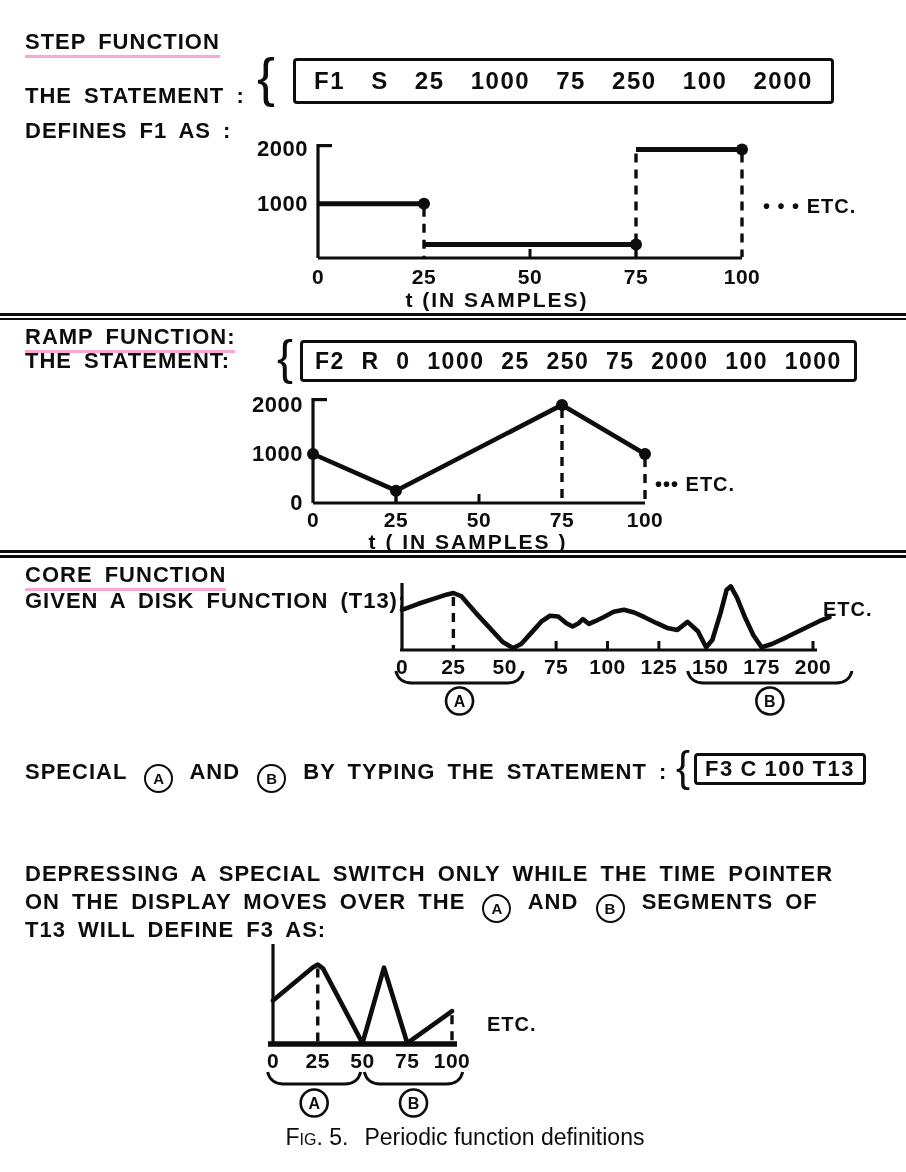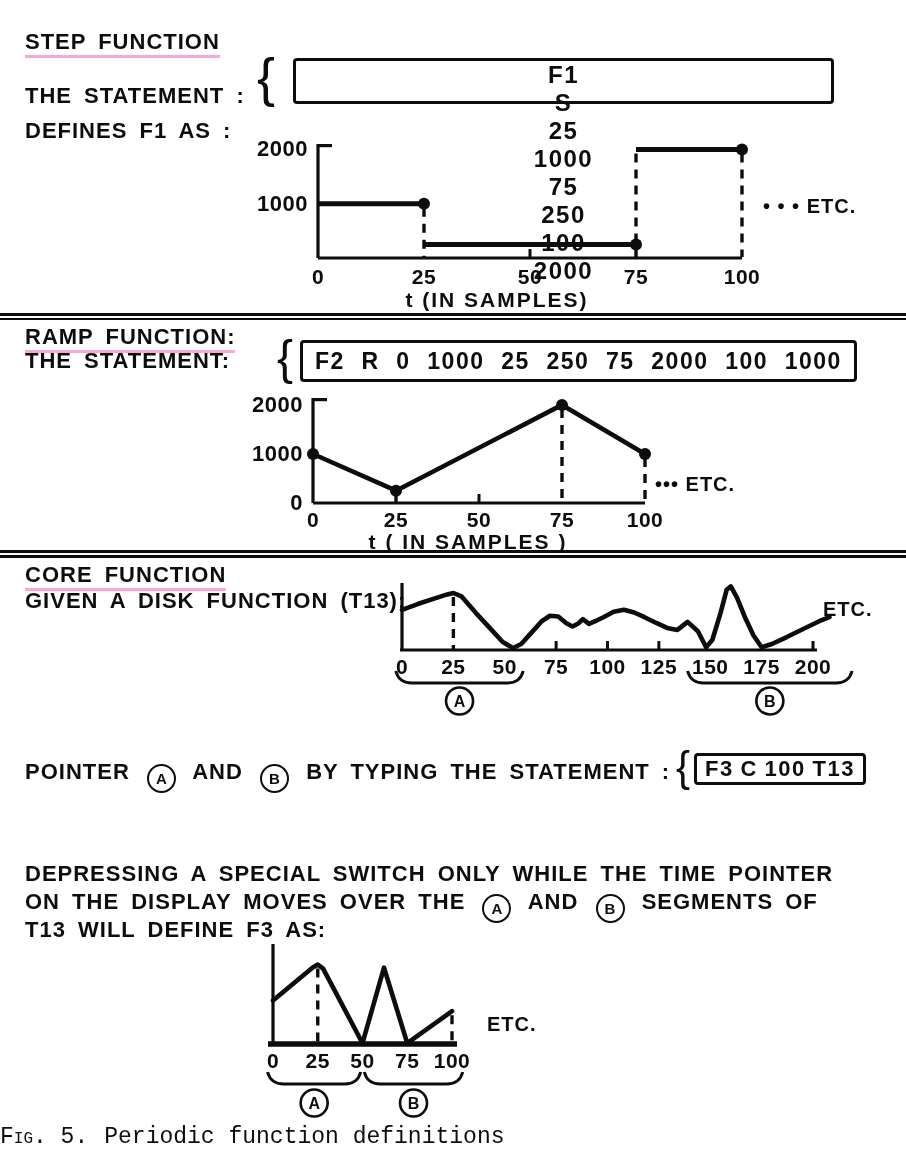--- a/index.html
+++ b/index.html
@@ -10,22 +10,22 @@
   .uline{border-bottom:3px solid #f9a8d4;padding-bottom:1px;}
   .brace{position:absolute;font-weight:400;line-height:1;color:#0d0d0d;}
   .stmt-box{position:absolute;display:flex;justify-content:space-between;align-items:center;
             border:3.5px solid #0d0d0d;border-radius:4px;font-weight:bold;background:#fff;
             letter-spacing:1.5px;}
   .circ{display:inline-block;width:25px;height:25px;line-height:25px;border:2.5px solid #0d0d0d;
         border-radius:50%;text-align:center;font-size:15px;font-weight:bold;vertical-align:-5px;
         margin:0 5px;letter-spacing:0;word-spacing:0;}
   .hr1{position:absolute;left:0;width:906px;height:2px;border-top:3px solid #0d0d0d;border-bottom:2px solid #0d0d0d;}
   .hr2{position:absolute;left:0;width:906px;height:2px;border-top:3px solid #0d0d0d;border-bottom:3px solid #0d0d0d;}
-  .caption{position:absolute;left:0;top:1124px;width:850px;
-           font-family:Liberation Mono, monospace;font-size:23px;color:#0d0d0d;}
+  .caption{position:absolute;left:0;top:1124px;width:850px;text-align:center;
+           font-family:Liberation Sans, sans-serif;font-size:23px;color:#0d0d0d;padding-left:40px;}
   .figlabel{font-variant:small-caps;margin-right:16px;}
   #charts{position:absolute;left:0;top:0;}
   svg text{font-family:"Liberation Sans",sans-serif;}
 </style>
 </head>
 <body>
 
 <div id="page">
 
   <svg id="charts" width="906" height="1172" viewBox="0 0 906 1172">
@@ -122,21 +122,21 @@
         <circle cx="413.515" cy="1103" r="13.5" stroke-width="2.6"></circle>
         <text x="413.515" y="1109" font-size="16" text-anchor="middle" fill="#0d0d0d" stroke="none" font-weight="bold" letter-spacing="0">B</text>
       </g>
     </svg>
 
   <div class="txt" style="left:25px;top:29px;">
     <span class="uline">STEP FUNCTION</span>
   </div>
   <div class="txt" style="left:25px;top:83px;">THE STATEMENT :</div>
   <div class="brace" style="left:257px;top:50px;font-size:54px;">{</div>
-  <div class="stmt-box" style="left:293px;top:58px;width:499px;height:40px;padding:0 18px;font-size:24px;flex-direction:column;">
+  <div class="stmt-box" style="left:293px;top:58px;width:499px;height:40px;padding:0 18px;font-size:24px;">
       <span>F1</span>
       <span>S</span>
       <span>25</span>
       <span>1000</span>
       <span>75</span>
       <span>250</span>
       <span>100</span>
       <span>2000</span>
     </div>
   <div class="txt" style="left:25px;top:118px;">DEFINES F1 AS :</div>
@@ -162,21 +162,21 @@
     </div>
 
   <div class="hr2" style="top:550px;"></div>
 
   <div class="txt" style="left:25px;top:562px;">
     <span class="uline">CORE FUNCTION</span>
   </div>
   <div class="txt" style="left:25px;top:588px;">GIVEN A DISK FUNCTION (T13):</div>
 
   <div class="txt" style="left:25px;top:759px;">
-    <span>POINTER</span>
+    <span>SPECIAL</span>
     <span class="circ">A</span>
     <span>AND</span>
     <span class="circ">B</span>
     <span>BY TYPING THE STATEMENT :</span>
   </div>
   <div class="brace" style="left:676px;top:746px;font-size:42px;">{</div>
   <div class="stmt-box" style="left:694px;top:753px;width:150px;height:26px;padding:0 8px;font-size:22px;border-width:3px;text-align:center;">
       <span>F3</span>
       <span>C</span>
       <span>100</span>

